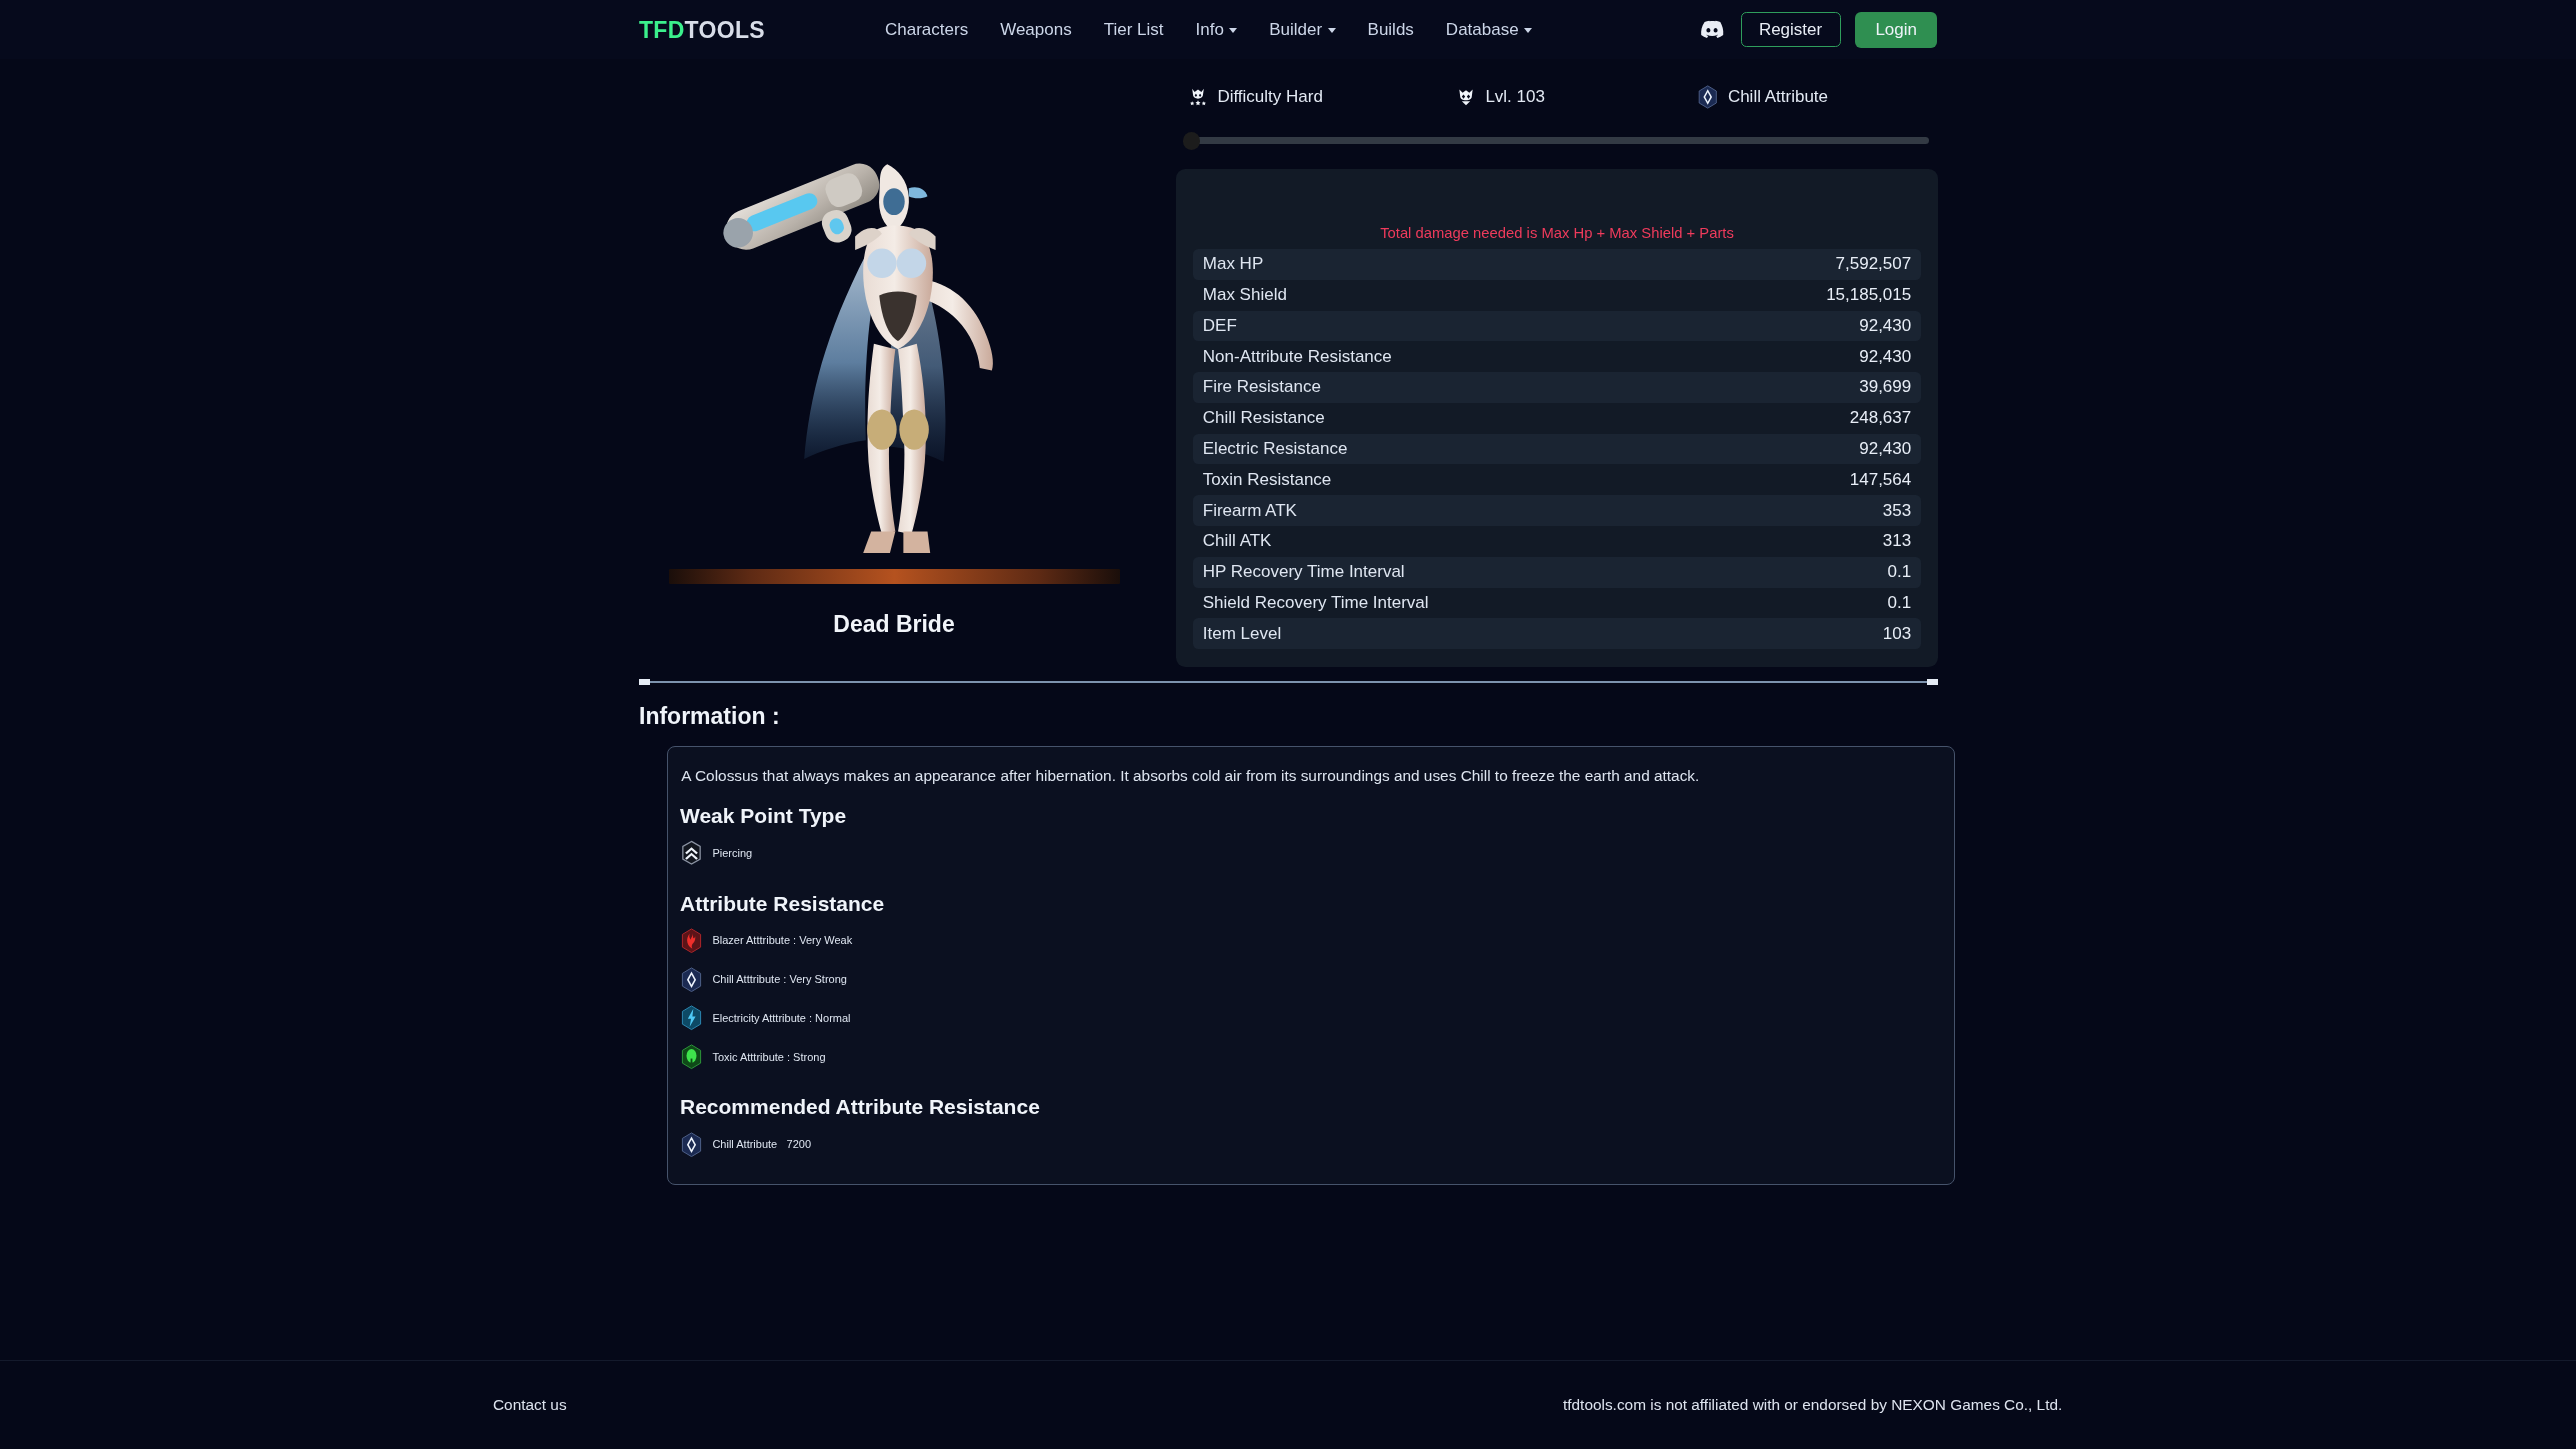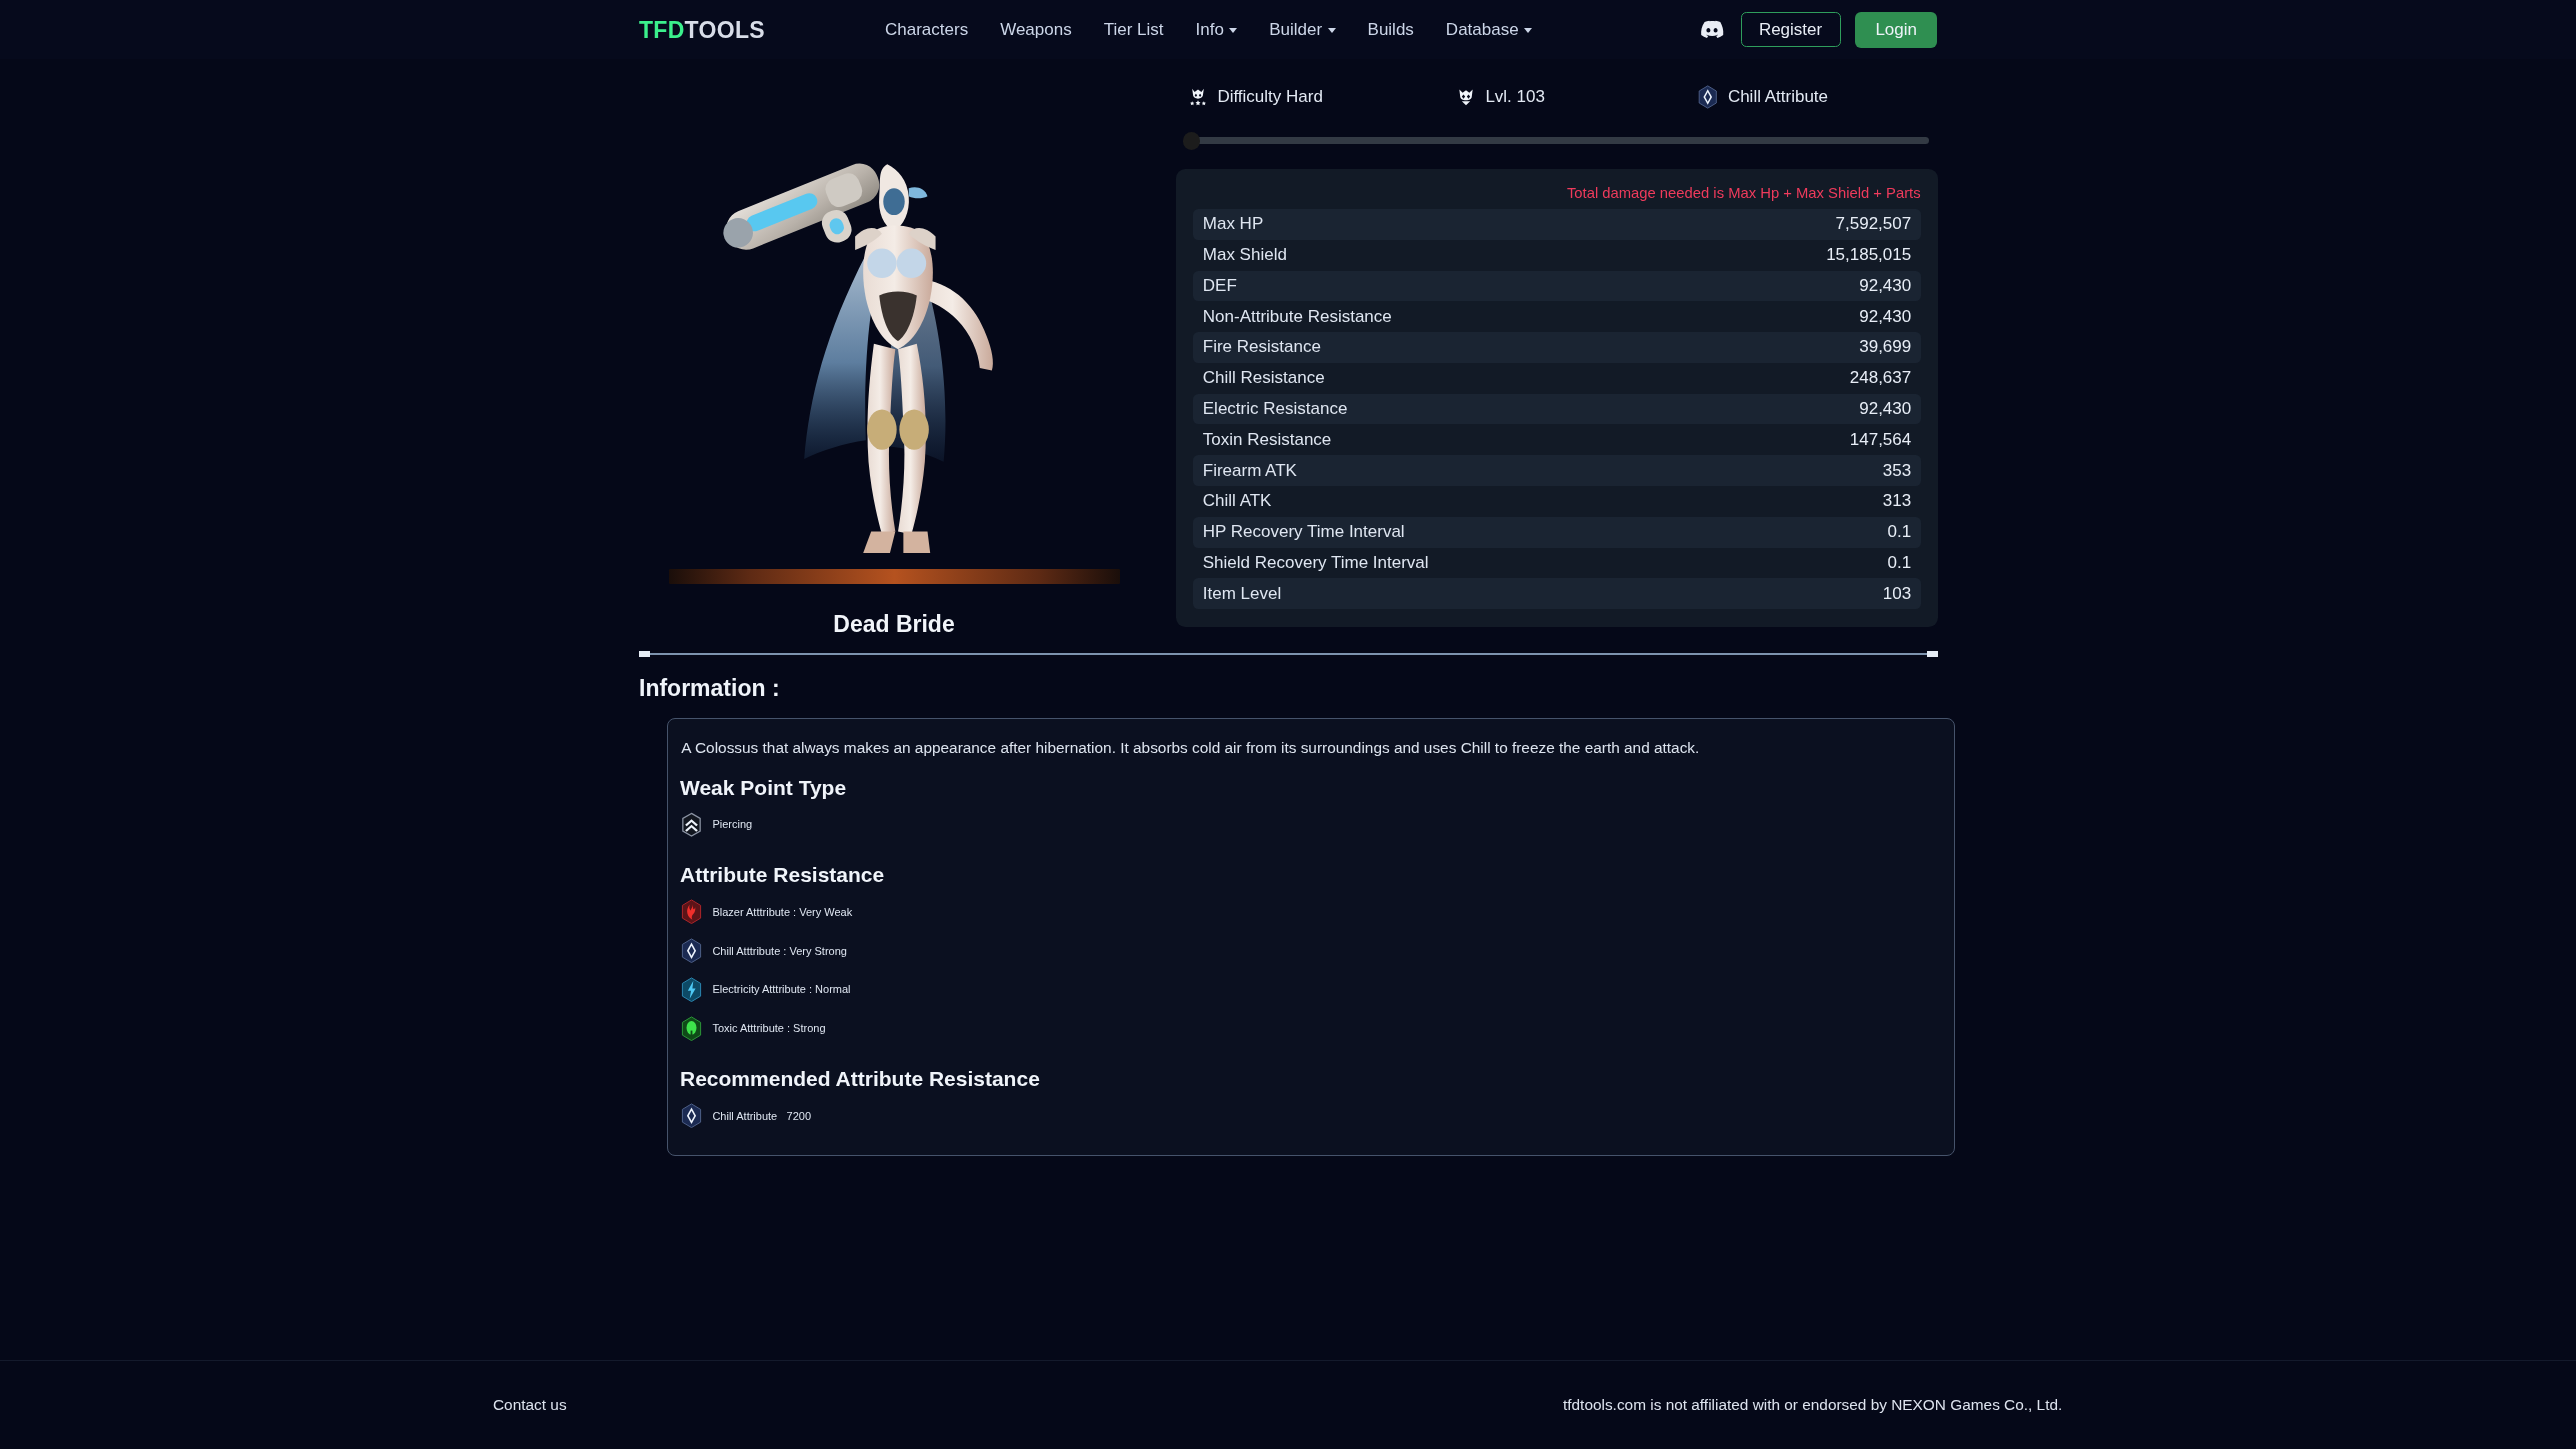--- a/index.html
+++ b/index.html
@@ -102,21 +102,21 @@
   }
   .slider-thumb {
     position: absolute; left: 6.7px; top: 0.7px; width: 17.4px; height: 17.4px;
     border-radius: 50%; background: #1c1c1c; cursor: pointer;
   }
 
   .stats-panel {
     background: #121a26; border-radius: 9.4px; padding: 9.4px 17.4px 17.4px 17.4px;
   }
   .stats-note {
-    text-align: right; color: #ef3b5c; font-size: 14.8px; padding: 6.7px 0 8px 0;
+    text-align: center; color: #ef3b5c; font-size: 14.8px; padding: 6.7px 0 8px 0; margin-top: 40px;
   }
   .stat-row {
     display: flex; align-items: center; justify-content: space-between;
     padding: 5.4px 9.4px; font-size: 17px; color: #dfe6f1; border-radius: 5.4px;
   }
   .stat-row.alt { background: #1a2432; }
   .stat-val { color: #e8eef7; }
 
   
   .divider {

